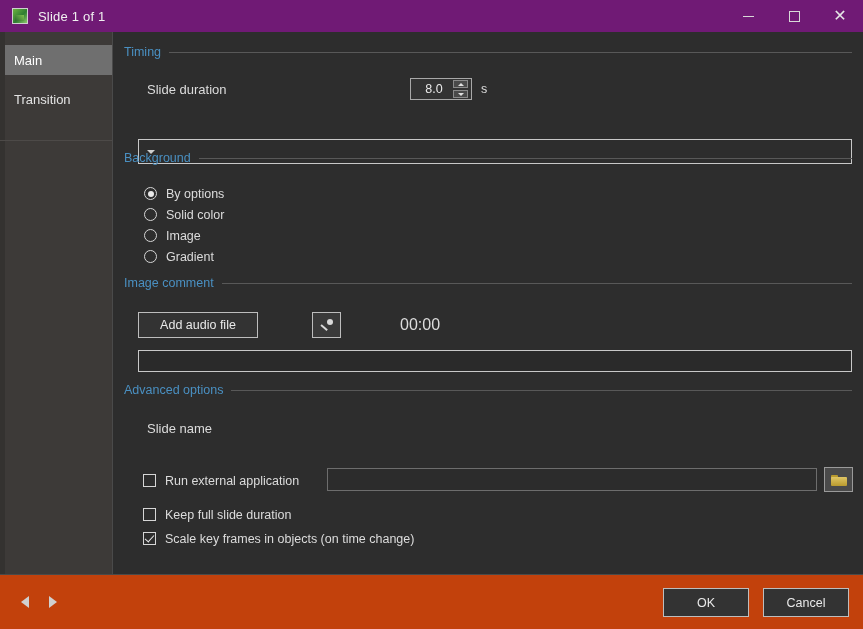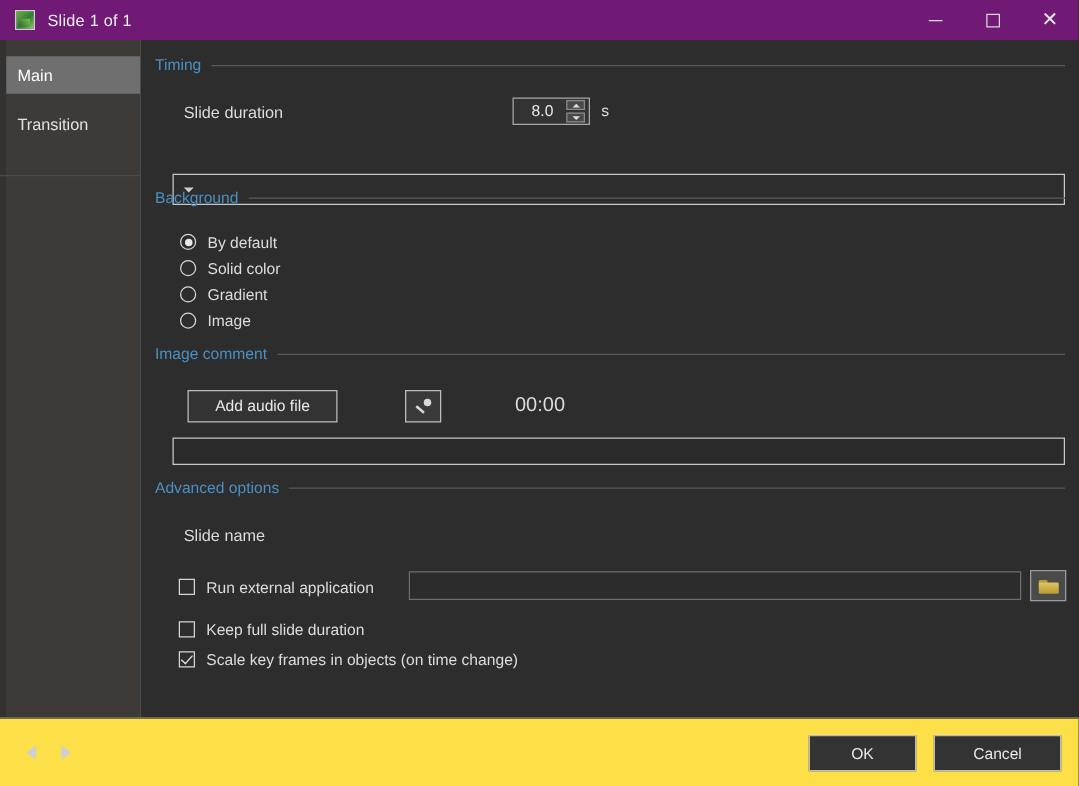--- a/index.html
+++ b/index.html
@@ -166,21 +166,21 @@
     background: #b99a2e; border-radius: 1px 1px 0 0;
   }
   .folder::after {
     content: ""; position: absolute; left: 0; top: 3px; width: 16px; height: 9px;
     background: linear-gradient(#e0c665,#b99a2e); border-radius: 1px;
   }
 
   
   .footer {
     position: absolute; left: 0; top: 574px; width: 863px; height: 55px;
-    background: #fde047; border-top: 1px solid #4a4a4a;
+    background: #c2410c; border-top: 1px solid #4a4a4a;
   }
   .nav-btn {
     width: 22px; height: 22px; display: flex; align-items: center; justify-content: center;
   }
   .nav-left { width: 0; height: 0; border-top: 6px solid transparent; border-bottom: 6px solid transparent; border-right: 8px solid #d0d0d0; }
   .nav-right { width: 0; height: 0; border-top: 6px solid transparent; border-bottom: 6px solid transparent; border-left: 8px solid #d0d0d0; }
 </style>
 </head>
 <body>
 
@@ -247,43 +247,43 @@
       </div>
 
       <div class="section" style="left:11px; top:118px; width:728px;">
         <div class="sec-head">
           <span class="sec-title">Background</span>
           <span class="sec-rule"></span>
         </div>
         <div style="margin-top:17px; margin-left:20px;">
           <div class="radio-row">
             <span class="radio on"></span>
-            <span class="radio-lbl">By default</span>
+            <span class="radio-lbl">By options</span>
           </div>
           <div class="radio-row">
             <span class="radio"></span>
             <span class="radio-lbl">Solid color</span>
           </div>
           <div class="radio-row">
             <span class="radio"></span>
-            <span class="radio-lbl">Gradient</span>
+            <span class="radio-lbl">Image</span>
           </div>
           <div class="radio-row">
             <span class="radio"></span>
-            <span class="radio-lbl">Image</span>
+            <span class="radio-lbl">Gradient</span>
           </div>
         </div>
       </div>
 
       <div class="section" style="left:11px; top:243px; width:728px;">
         <div class="sec-head">
           <span class="sec-title">Image comment</span>
           <span class="sec-rule"></span>
         </div>
-        <div style="display:flex; align-items:center; margin-top:21px; margin-left:26px;gap:45px;">
+        <div style="display:flex; align-items:center; margin-top:21px; margin-left:14px;gap:45px;">
           <div class="btn" style="width:120px; height:26px;">
             <span>Add audio file</span>
           </div>
           <div class="icon-btn" style="margin-left:9px;">
             <span class="mic"></span>
           </div>
           <span class="timer" style="margin-left:14px;">00:00</span>
         </div>
         <div class="field" style="width:714px; height:22px; margin-top:12px; margin-left:14px;">
           <span></span>
@@ -293,21 +293,21 @@
       <div class="section" style="left:11px; top:350px; width:728px;">
         <div class="sec-head">
           <span class="sec-title">Advanced options</span>
           <span class="sec-rule"></span>
         </div>
 
         <div style="position:relative; margin-top:19px; height:26px;">
           <span class="lbl" style="position:absolute; left:23px; top:4px;">Slide name</span>
         </div>
 
-        <div style="position:relative; margin-top:14px; height:26px;">
+        <div style="position:relative; margin-top:25px; height:26px;">
           <div class="cb-row" style="position:absolute; left:19px; top:2px;">
             <span class="cbox"></span>
             <span class="cb-lbl">Run external application</span>
           </div>
           <div class="field dim" style="position:absolute; left:203px; top:0px; width:490px;">
             <span></span>
           </div>
           <div class="folder-btn" style="position:absolute; left:700px; top:-1px;">
             <span class="folder"></span>
           </div>
@@ -333,19 +333,19 @@
           <span class="nav-left"></span>
         </div>
       <div class="nav-btn">
           <span class="nav-right"></span>
         </div>
     </div>
     <div style="position:absolute; right:14px; top:13px; display:flex; gap:14px;">
       <div class="btn" style="width:86px; height:29px;">
         <span>OK</span>
       </div>
-      <div class="btn" style="width:102px; height:29px;">
+      <div class="btn" style="width:86px; height:29px;">
         <span>Cancel</span>
       </div>
     </div>
   </div>
 
 </div>
 
 </body></html>

